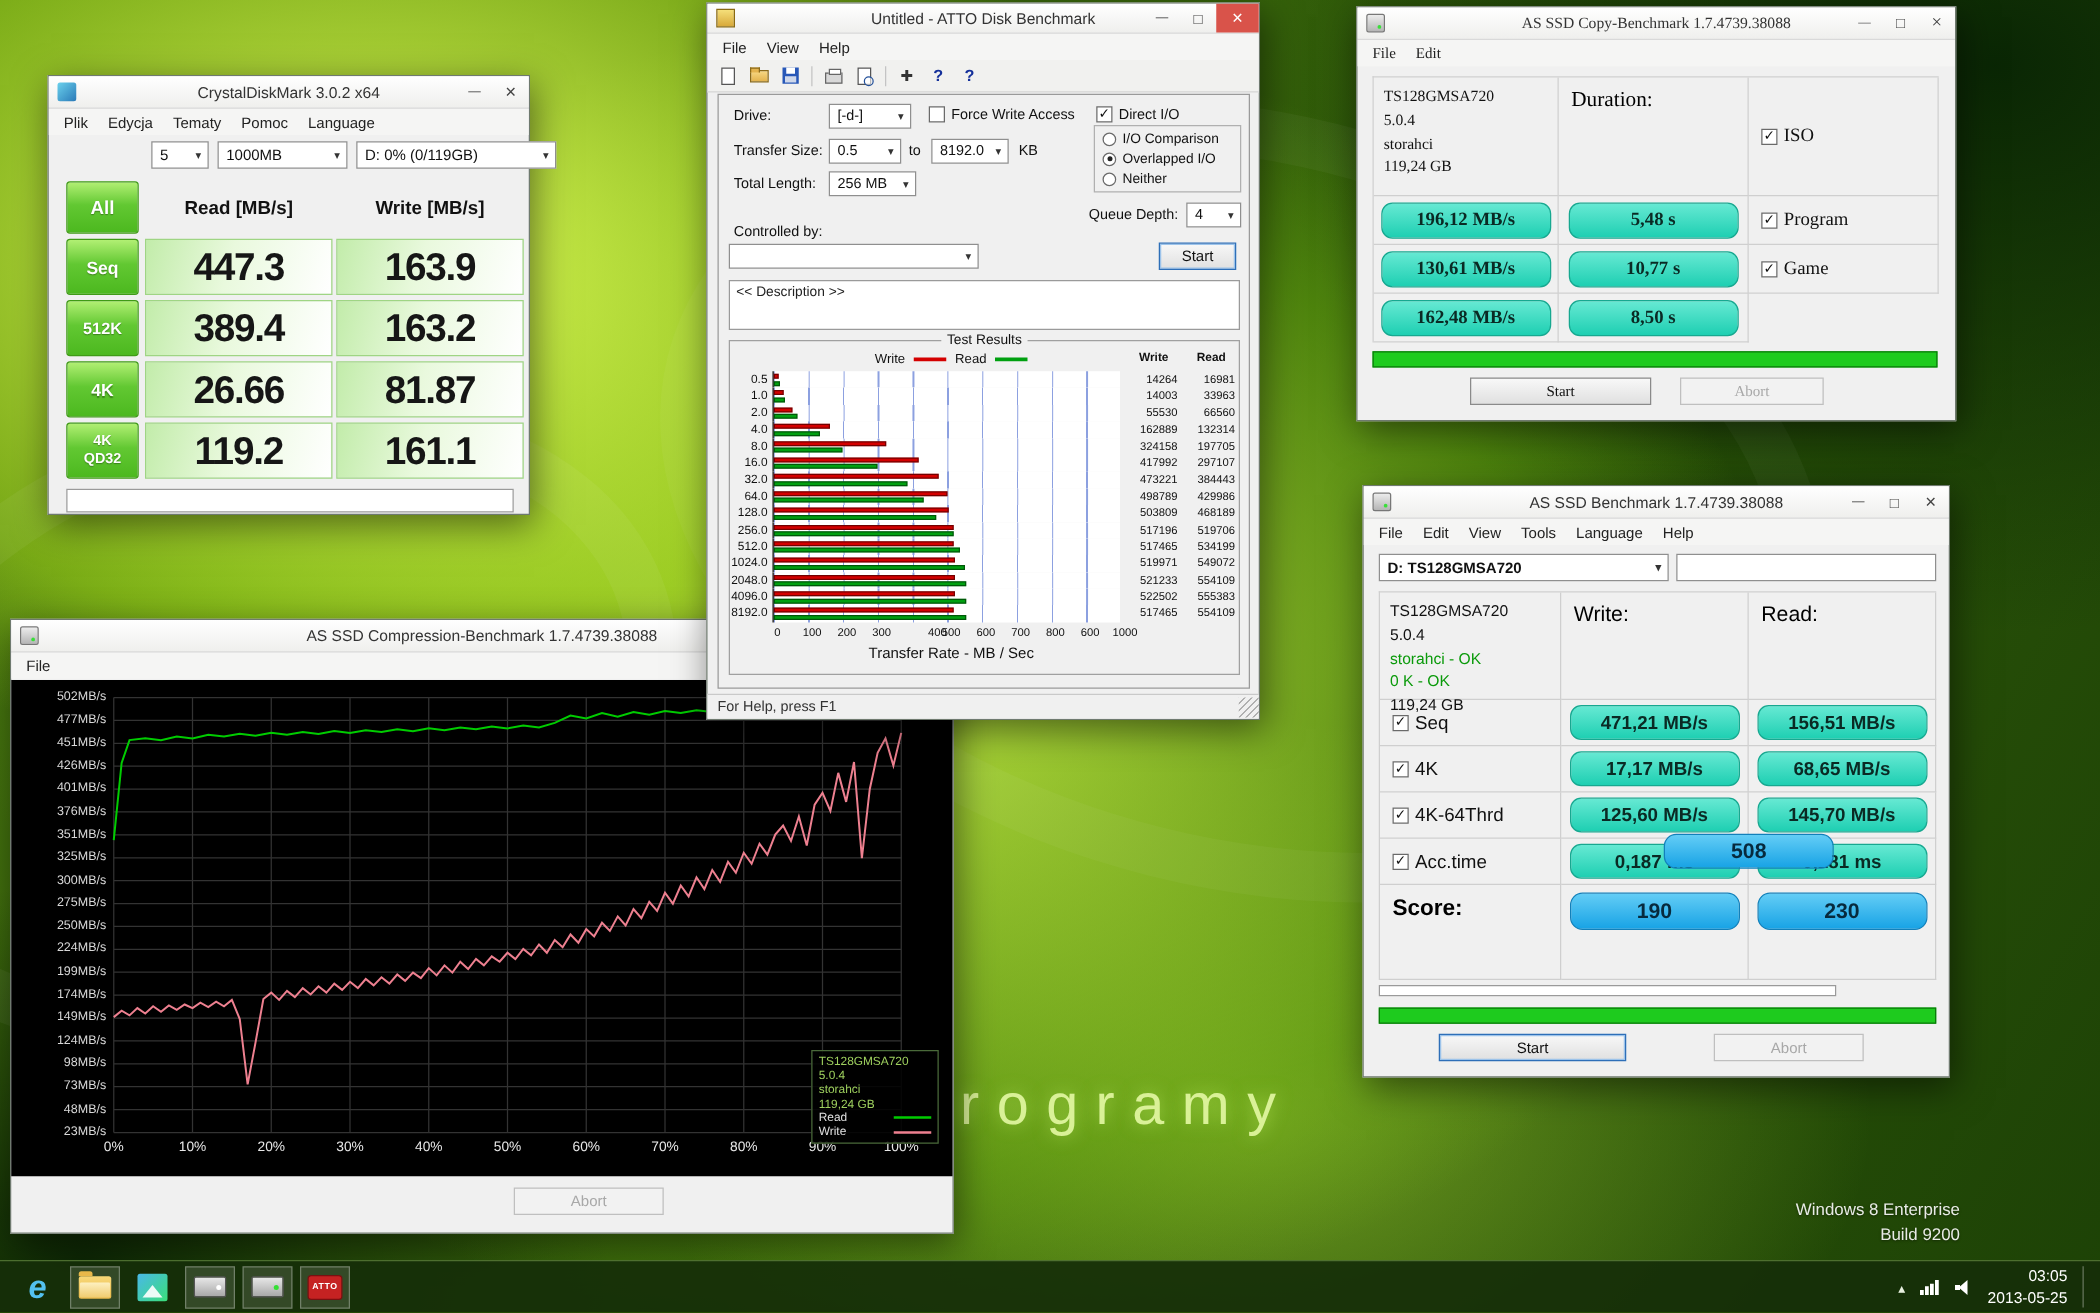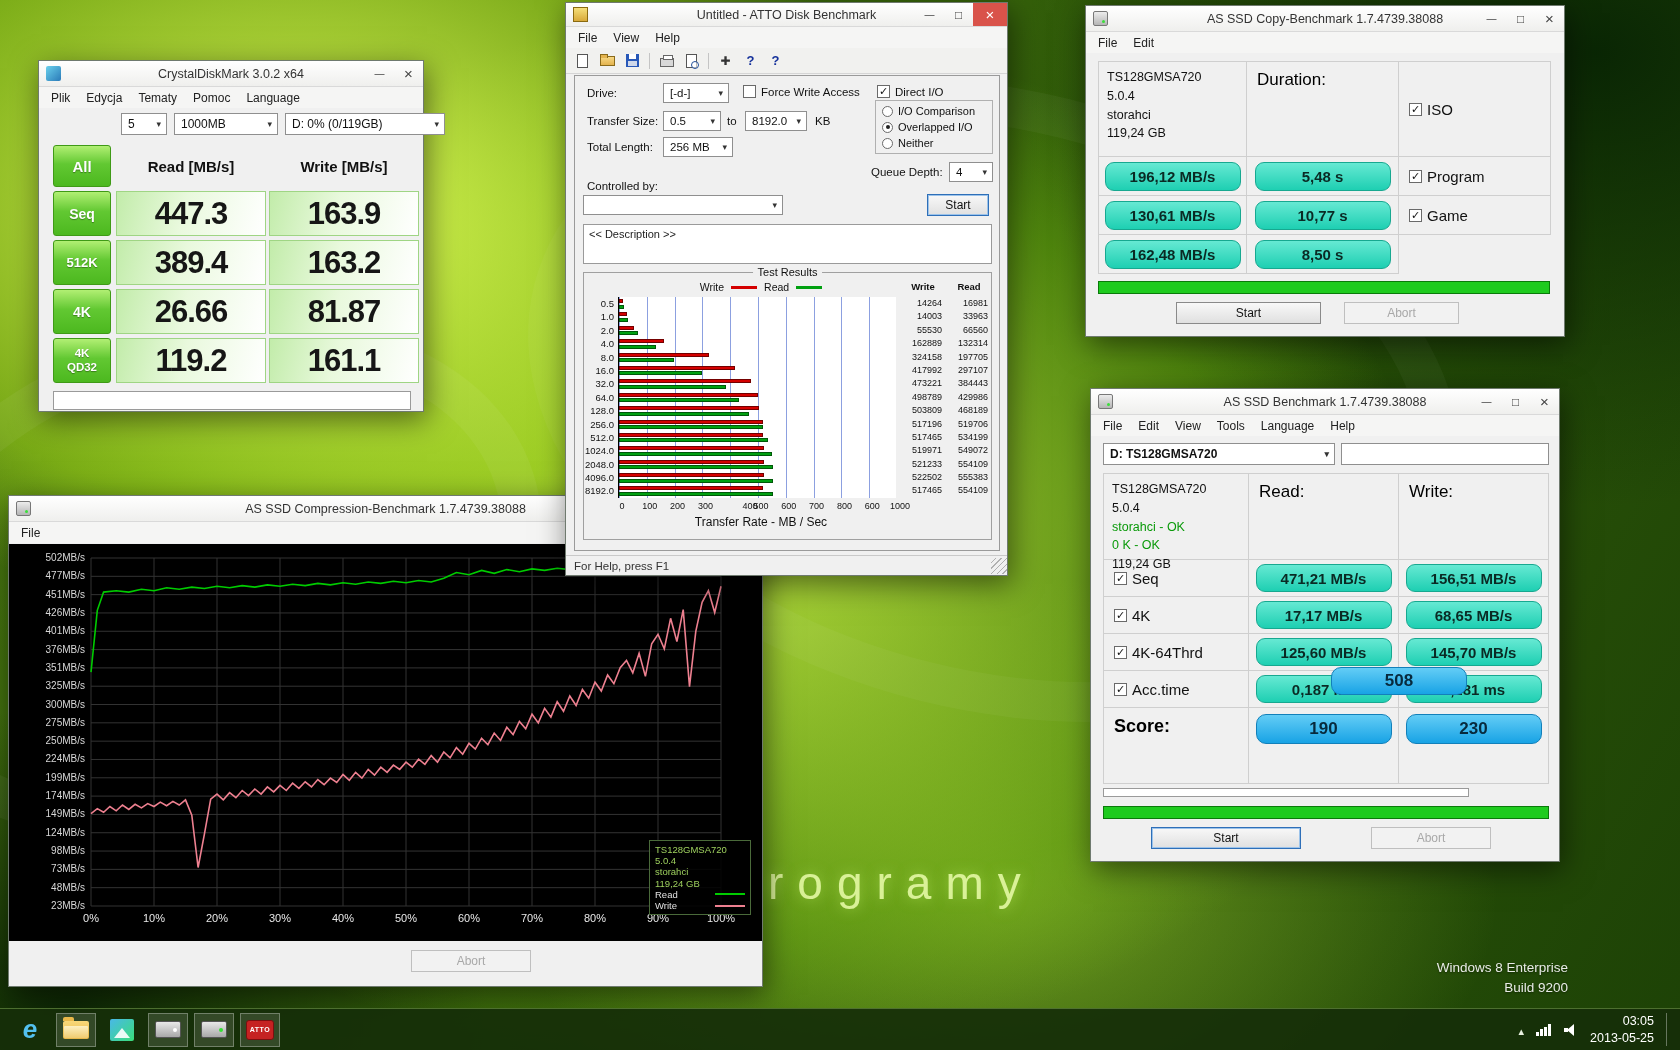--- a/index.html
+++ b/index.html
@@ -125,21 +125,21 @@
   
   .as-table { position:absolute; display:grid; border-top:1px solid #cfcfcf; border-left:1px solid #cfcfcf; background:#f0f0f0; }
   .as-cell { border-right:1px solid #cfcfcf; border-bottom:1px solid #cfcfcf; display:flex; align-items:center; }
   .info-cell { display:block; padding:6px 8px; font-size:12.5px; color:#111; line-height:1.5; }
   .header-cell { align-items:flex-start; padding:8px 10px; font-size:17px; color:#000; }
   .label-cell { padding-left:10px; font-size:15px; color:#111; }
   .val-cell { justify-content:center; }
   .ok-green { color:#0a9a0a; }
 
   
-  #win-copy { left:1085px; top:5px; width:480px; height:332px; z-index:2; }
+  #win-copy { left:1085px; top:5px; width:480px; height:332px; z-index:2;font-family:Liberation Serif, serif; }
   #copy-table { left:12px; top:55px; width:453px; grid-template-columns:148px 152px 152px; grid-template-rows:95px 39px 39px 39px; }
   #copy-table .pill-teal { width:136px; height:29px; }
   #copy-progress { position:absolute; left:12px; top:275px; width:452px; }
   #copy-start { position:absolute; left:90px; top:296px; width:145px; height:22px; }
   #copy-abort { position:absolute; left:258px; top:296px; width:115px; height:22px; }
 
   
   #win-bench { left:1090px; top:388px; width:470px; height:474px; z-index:2; }
   #bench-dd { position:absolute; left:12px; top:54px; width:232px;font-weight:bold; }
   #bench-dd2 { position:absolute; left:250px; top:54px; width:208px; height:22px; background:#fff; border:1px solid #8f8f8f; }
@@ -678,22 +678,22 @@
     <div class="dd" id="bench-dd">D: TS128GMSA720</div>
     <div id="bench-dd2"></div>
     <div class="as-table" id="bench-table">
       <div class="as-cell info-cell">
         <div>TS128GMSA720</div>
         <div>5.0.4</div>
         <div class="ok-green">storahci - OK</div>
         <div class="ok-green">0 K - OK</div>
         <div>119,24 GB</div>
       </div>
+      <div class="as-cell header-cell">Write:</div>
       <div class="as-cell header-cell">Read:</div>
-      <div class="as-cell header-cell">Write:</div>
 
       <div class="as-cell label-cell">
         <span class="cb checked"></span>
         <span>Seq</span>
       </div>
       <div class="as-cell val-cell">
           <div class="pill pill-teal">471,21 MB/s</div>
         </div>
       <div class="as-cell val-cell">
           <div class="pill pill-teal">156,51 MB/s</div>

